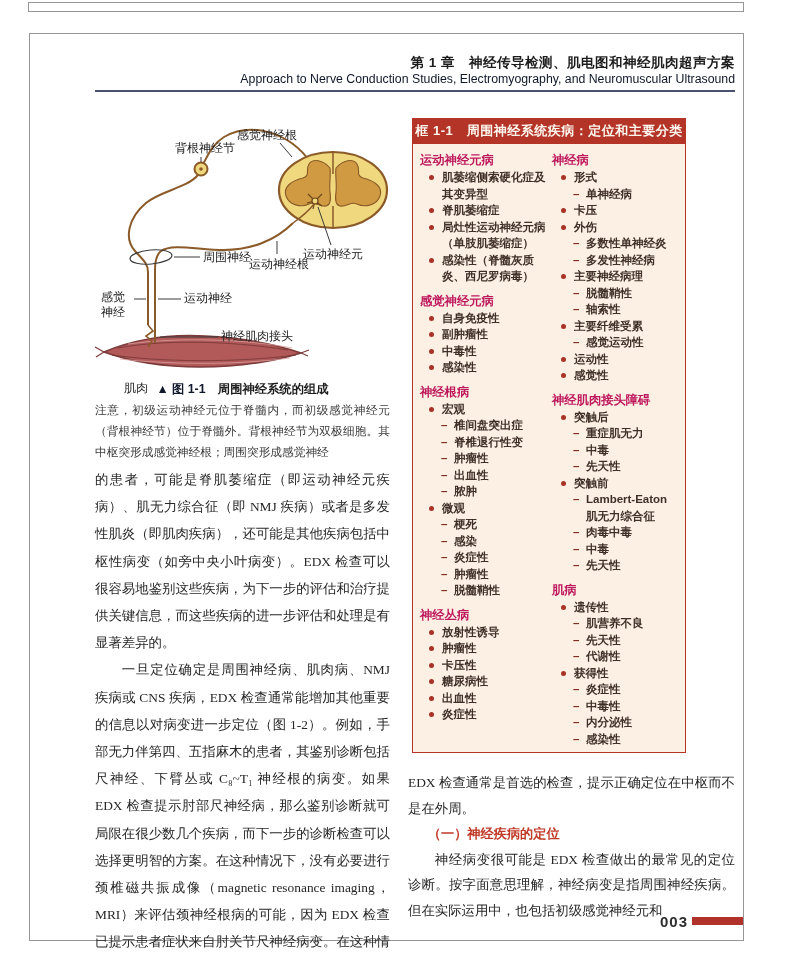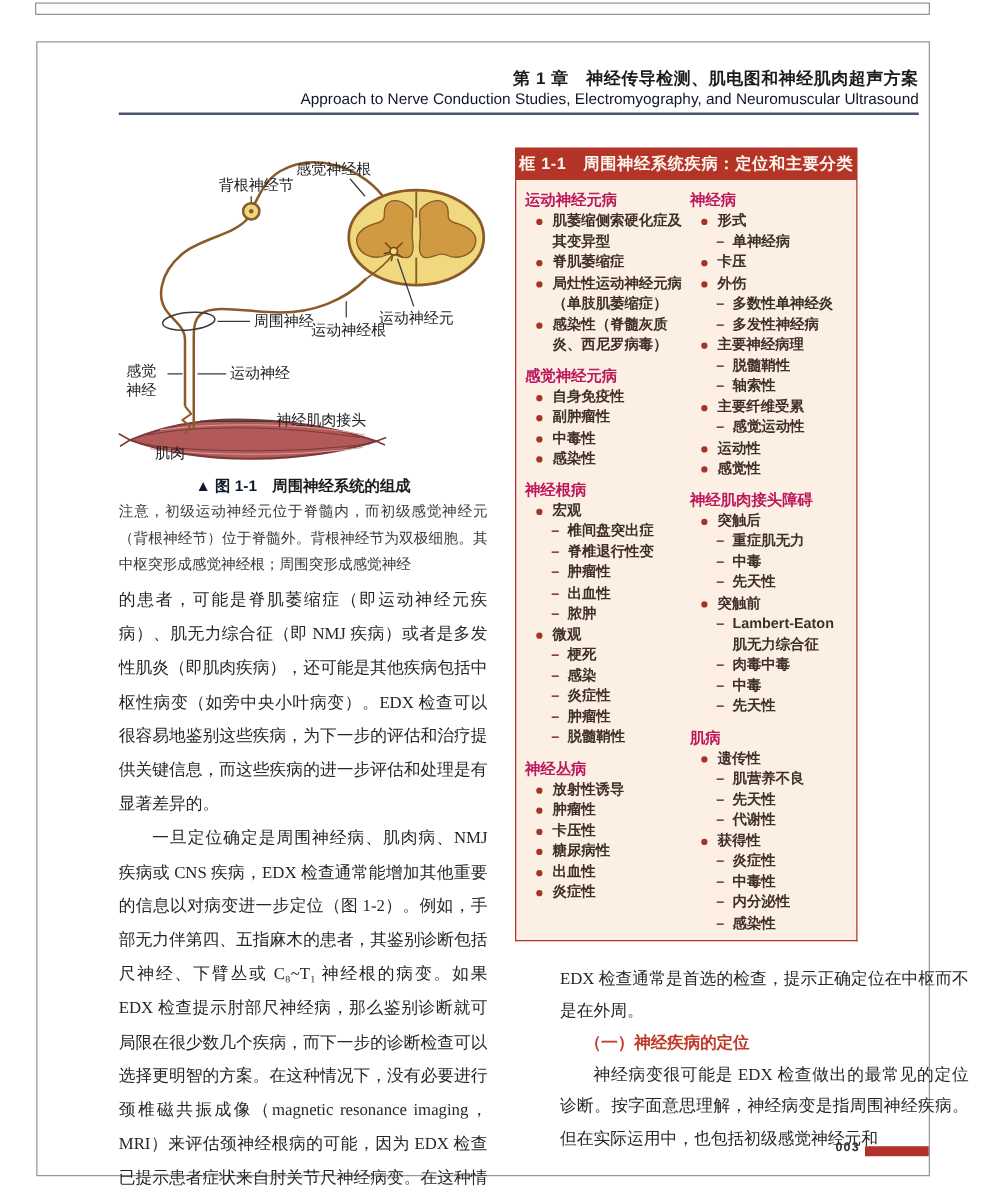--- a/index.html
+++ b/index.html
@@ -15,40 +15,40 @@
          font-family:Liberation Sans, sans-serif;}
   .hd-rule{left:95px;top:90px;width:640px;height:2px;background:#47536f;}
   
   .flabel{font-size:12px;color:#222;white-space:pre-line;line-height:15px;}
   .fig-caption{left:95px;top:381px;width:295px;text-align:center;font-size:12.3px;font-weight:bold;color:#1c1c1c;}
   .fig-caption .cap-red{color:#0f172a;}
   .fig-note{left:95px;top:400px;width:295px;font-size:11.7px;line-height:20.8px;color:#3a3a3a;text-align:justify;}
   
   .body-col{font-family:"Liberation Serif","DejaVu Serif",serif;font-size:13.4px;color:#262626;text-align:justify;}
   .col-left{left:95px;top:466px;width:295px;line-height:27.2px;}
-  .col-right{left:408px;top:770px;width:327px;line-height:25.5px;margin-left:40px;}
+  .col-right{left:408px;top:770px;width:327px;line-height:25.5px;}
   .body-col p{margin:0;}
   .body-col p.indent{text-indent:2em;}
   .sub-heading{color:#c03a28;font-weight:bold;text-indent:1.5em;font-family:"Liberation Sans","DejaVu Sans",sans-serif;font-size:13.2px;}
   
   .box-header{left:412px;top:118px;width:274px;height:26px;background:#b43527;color:#fdf6ee;
               font-size:13px;font-weight:bold;text-align:center;line-height:26px;letter-spacing:.5px;}
   .box-body{left:412px;top:144px;width:274px;height:609px;background:#fbf0e3;border:1px solid #b43527;border-top:none;box-sizing:border-box;overflow:hidden;}
   .box-col{position:absolute;top:152px;font-size:11.5px;}
   .box-col-left{left:420px;width:126px;}
   .box-col-right{left:552px;width:128px;}
   .sec-title{font-weight:bold;color:#be185d;font-size:12.3px;line-height:17px;margin-top:8px;}
   .sec-title:first-child{margin-top:0;}
   .item{position:relative;font-weight:bold;color:#3f2f28;line-height:16.5px;}
   .item.bullet{padding-left:22px;}
   .item.dash{padding-left:34px;}
   .bullet>.marker{position:absolute;left:9px;top:6px;width:5px;height:5px;border-radius:50%;background:#a93226;}
   .dash>.marker{position:absolute;left:21px;top:0;color:#7b2718;}
   
-  .page-num{left:640px;top:913px;width:48px;text-align:right;font-size:10px;font-weight:bold;color:#2d2d2d;letter-spacing:1px;}
+  .page-num{left:640px;top:913px;width:48px;text-align:right;font-size:15px;font-weight:bold;color:#2d2d2d;letter-spacing:1px;}
   .footer-bar{left:692px;top:917px;width:51px;height:8px;background:#b0322a;}
 </style>
 </head>
 <body>
 
 <div class="abs top-strip"></div>
 <div class="abs page-box"></div>
 
 <div class="abs hd-zh">第 1 章　神经传导检测、肌电图和神经肌肉超声方案</div>
 <div class="abs hd-en">Approach to Nerve Conduction Studies, Electromyography, and Neuromuscular Ultrasound</div>
@@ -96,21 +96,21 @@
 
 <div class="abs flabel" style="left:237px;top:128px">感觉神经根</div>
 <div class="abs flabel" style="left:175px;top:141px">背根神经节</div>
 <div class="abs flabel" style="left:303px;top:247px">运动神经元</div>
 <div class="abs flabel" style="left:203px;top:250px">周围神经</div>
 <div class="abs flabel" style="left:249px;top:257px">运动神经根</div>
 <div class="abs flabel" style="left:101px;top:290px">感觉
 神经</div>
 <div class="abs flabel" style="left:184px;top:291px">运动神经</div>
 <div class="abs flabel" style="left:221px;top:329px">神经肌肉接头</div>
-<div class="abs flabel" style="left:124px;top:355px">肌肉</div>
+<div class="abs flabel" style="left:124px;top:381px">肌肉</div>
 
 <div class="abs fig-caption">
   <span class="cap-red">▲ 图 1-1</span><span>　周围神经系统的组成</span>
 </div>
 <div class="abs fig-note">注意，初级运动神经元位于脊髓内，而初级感觉神经元（背根神经节）位于脊髓外。背根神经节为双极细胞。其中枢突形成感觉神经根；周围突形成感觉神经</div>
 
 <div class="abs box-header">框 1-1　周围神经系统疾病：定位和主要分类</div>
 <div class="abs box-body"></div>
 <div class="abs box-col box-col-left">
     <div class="sec-title">运动神经元病</div>

